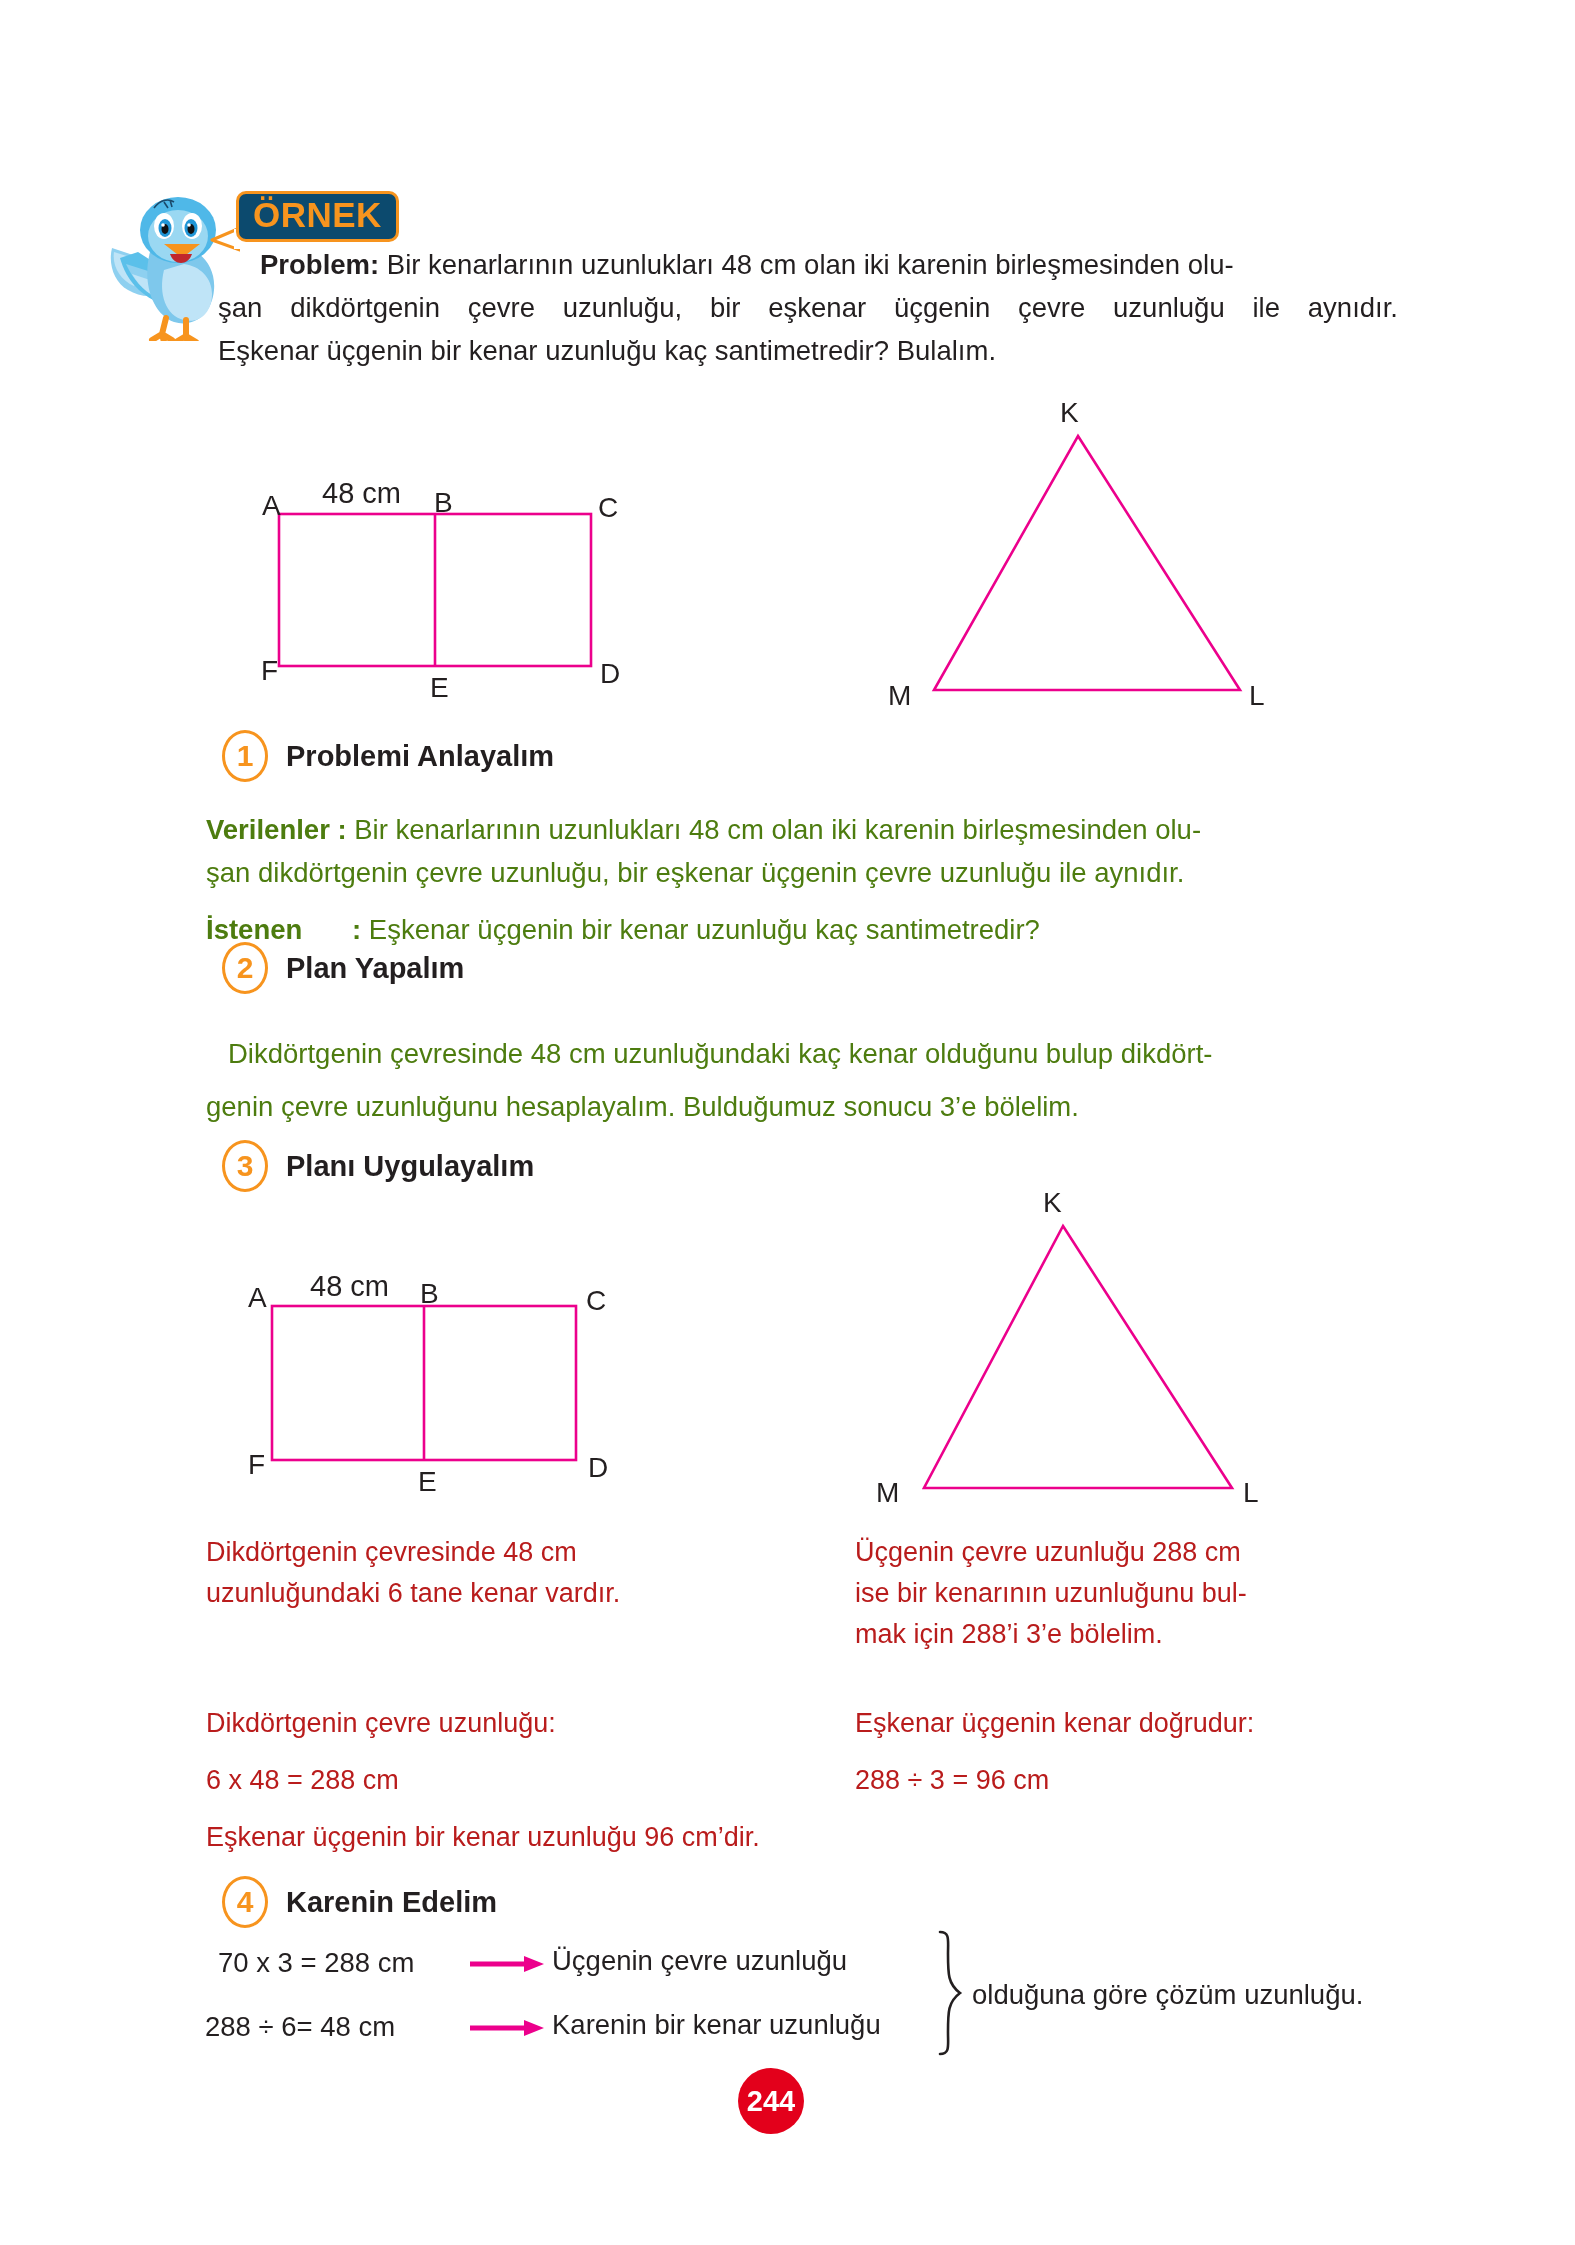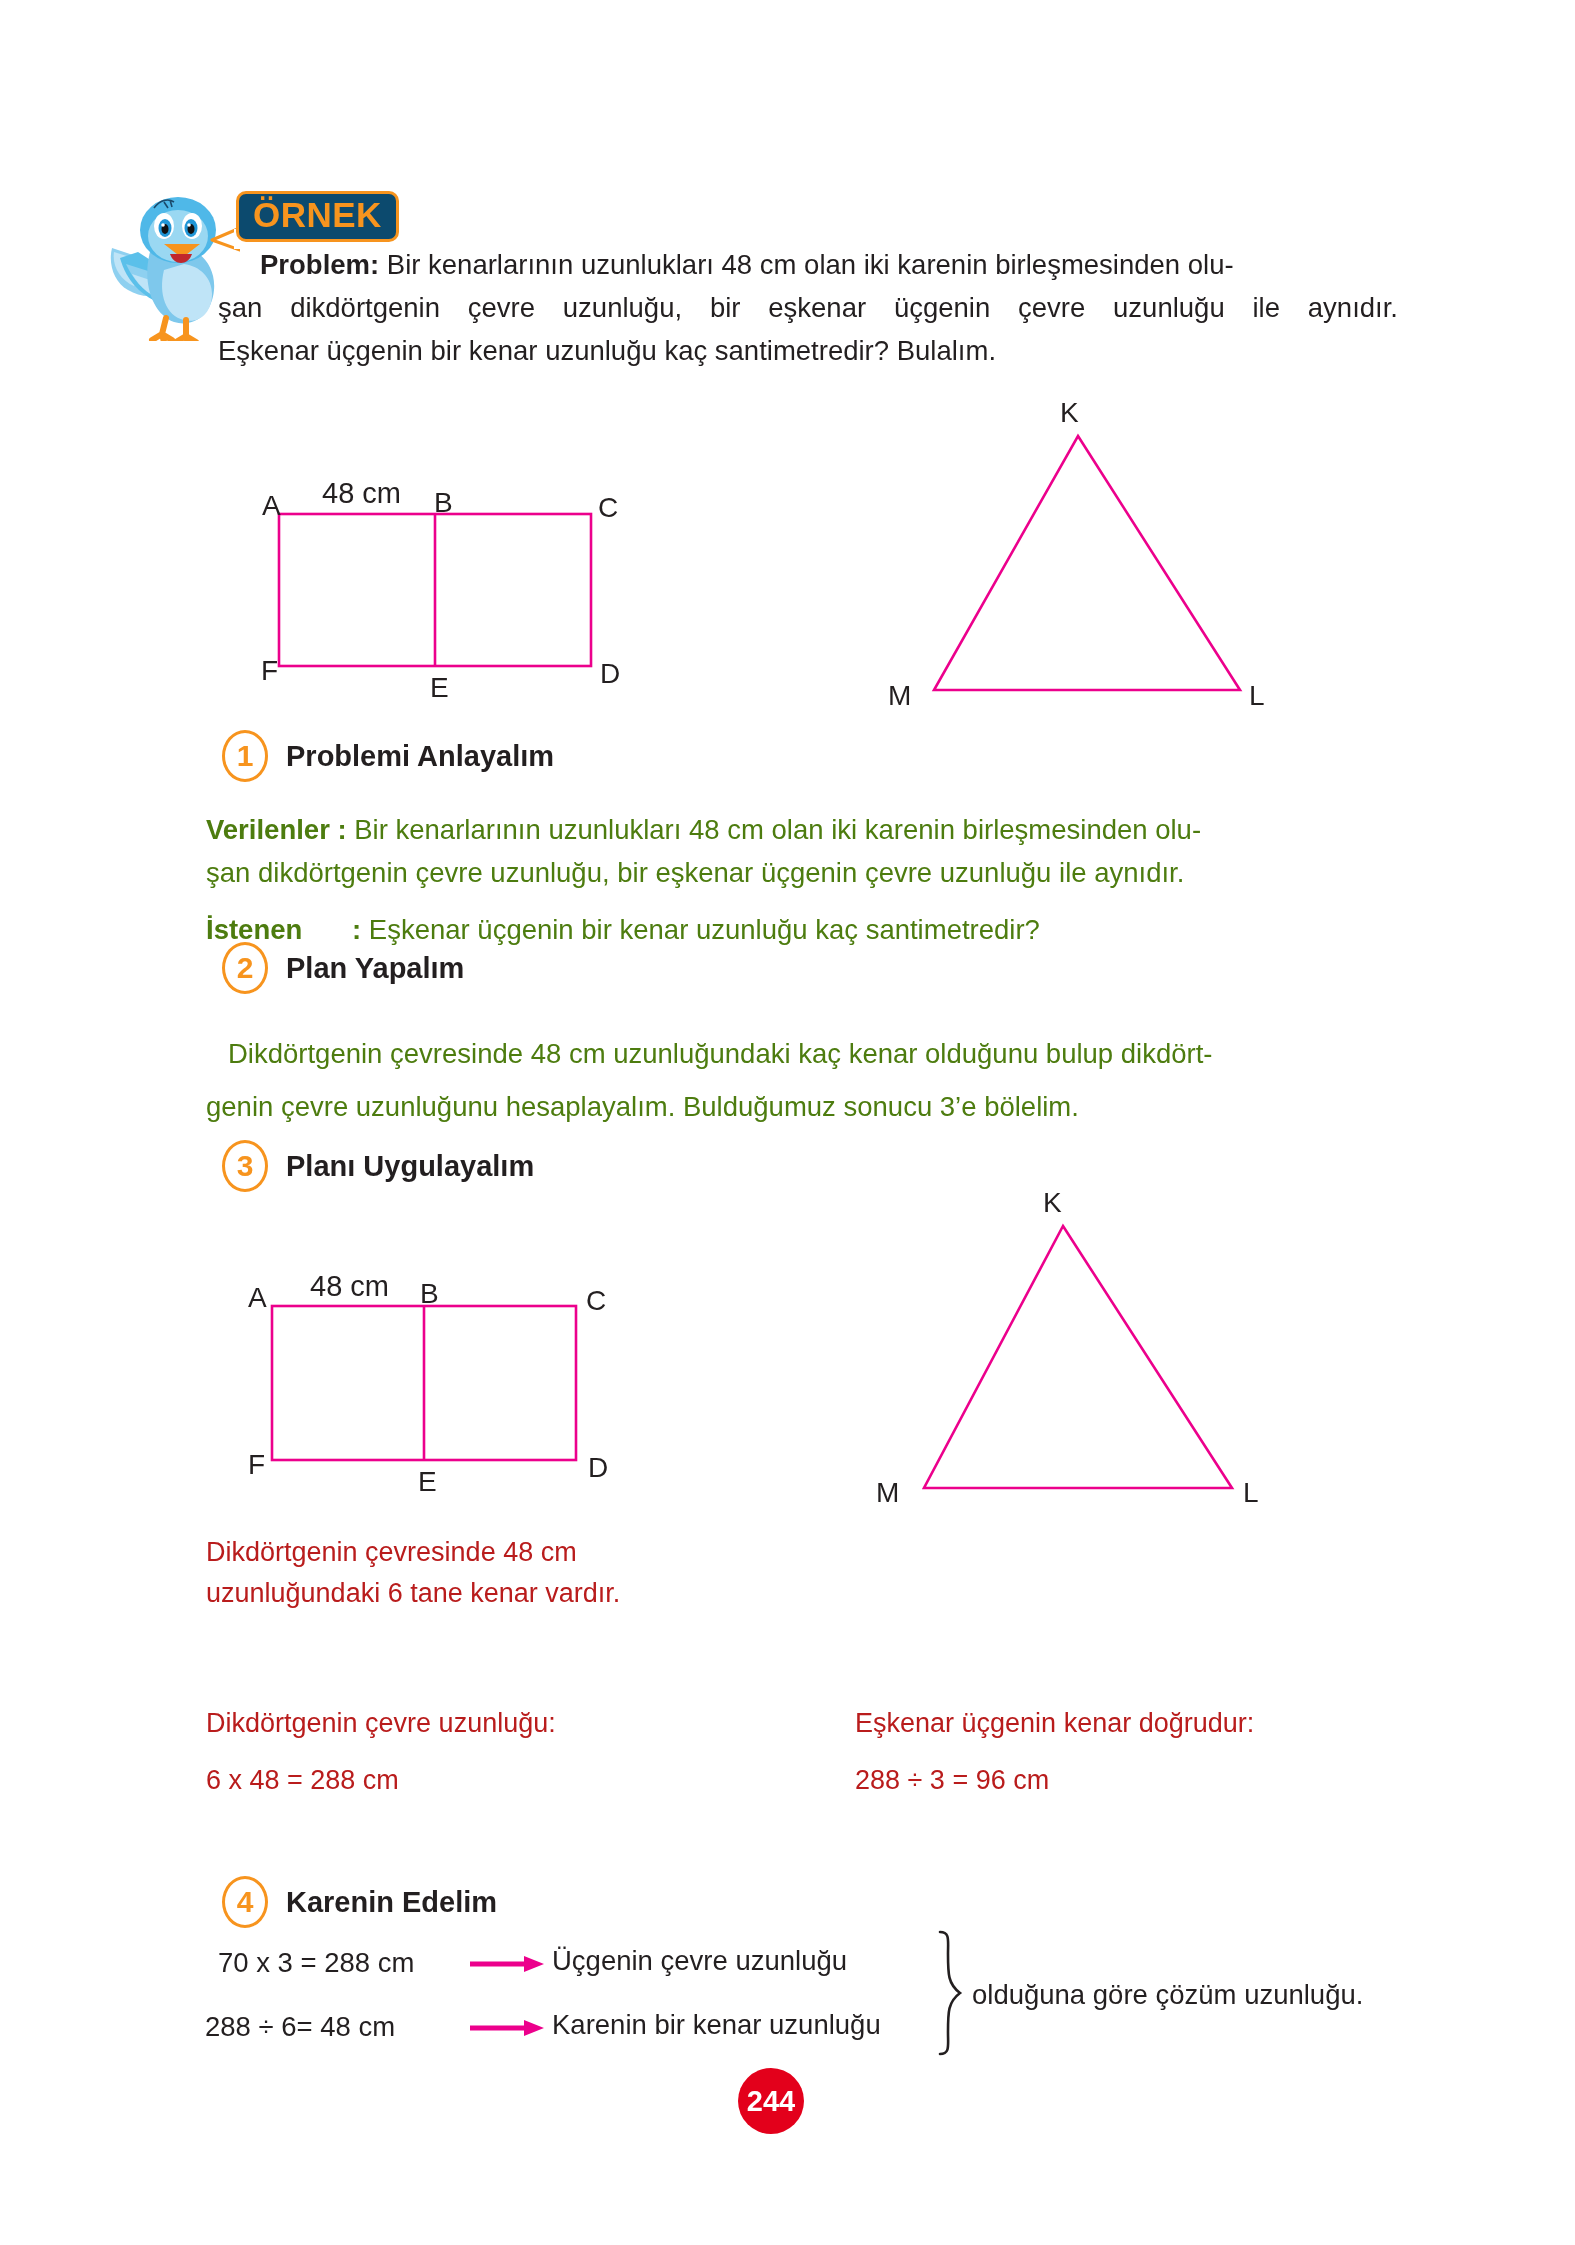--- a/index.html
+++ b/index.html
@@ -310,26 +310,32 @@
     </svg>
   </div>
   <div class="fig-label" style="left:1043px; top:1187px;">K</div>
   <div class="fig-label" style="left:1243px; top:1477px;">L</div>
   <div class="fig-label" style="left:876px; top:1477px;">M</div>
 
   <div class="col-text" style="left:206px; top:1532px; width:520px;">
     <div>Dikdörtgenin çevresinde 48 cm</div>
     <div>uzunluğundaki 6 tane kenar vardır.</div>
   </div>
+  <div class="col-text" style="left:855px; top:1532px; width:540px;">
+    <div>Üçgenin çevre uzunluğu 288 cm</div>
+    <div>ise bir kenarının uzunluğunu bul-</div>
+    <div>mak için 288’i 3’e bölelim.</div>
+  </div>
 
   <div class="col-text" style="left:206px; top:1703px;">Dikdörtgenin çevre uzunluğu:</div>
   <div class="col-text" style="left:206px; top:1760px;">6 x 48 = 288 cm</div>
   <div class="col-text" style="left:855px; top:1703px;">Eşkenar üçgenin kenar doğrudur:</div>
   <div class="col-text" style="left:855px; top:1760px;">288 ÷ 3 = 96 cm</div>
 
+  <div class="col-text" style="left:206px; top:1817px;">Eşkenar üçgenin bir kenar uzunluğu 96 cm’dir.</div>
 
   <div class="step" style="left:222px; top:1876px;">
     <div class="step-num">4</div>
     <div class="step-title">Karenin Edelim</div>
   </div>
 
   <div class="ctrl-line" style="left:218px; top:1947px;">70 x 3 = 288 cm</div>
   <svg class="arrow-svg" style="left:468px; top:1952px;" width="78" height="24" viewBox="0 0 78 24">
     <line x1="2" y1="12" x2="58" y2="12" stroke="#ec008c" stroke-width="5"></line>
     <polygon points="56,4 76,12 56,20" fill="#ec008c"></polygon>

